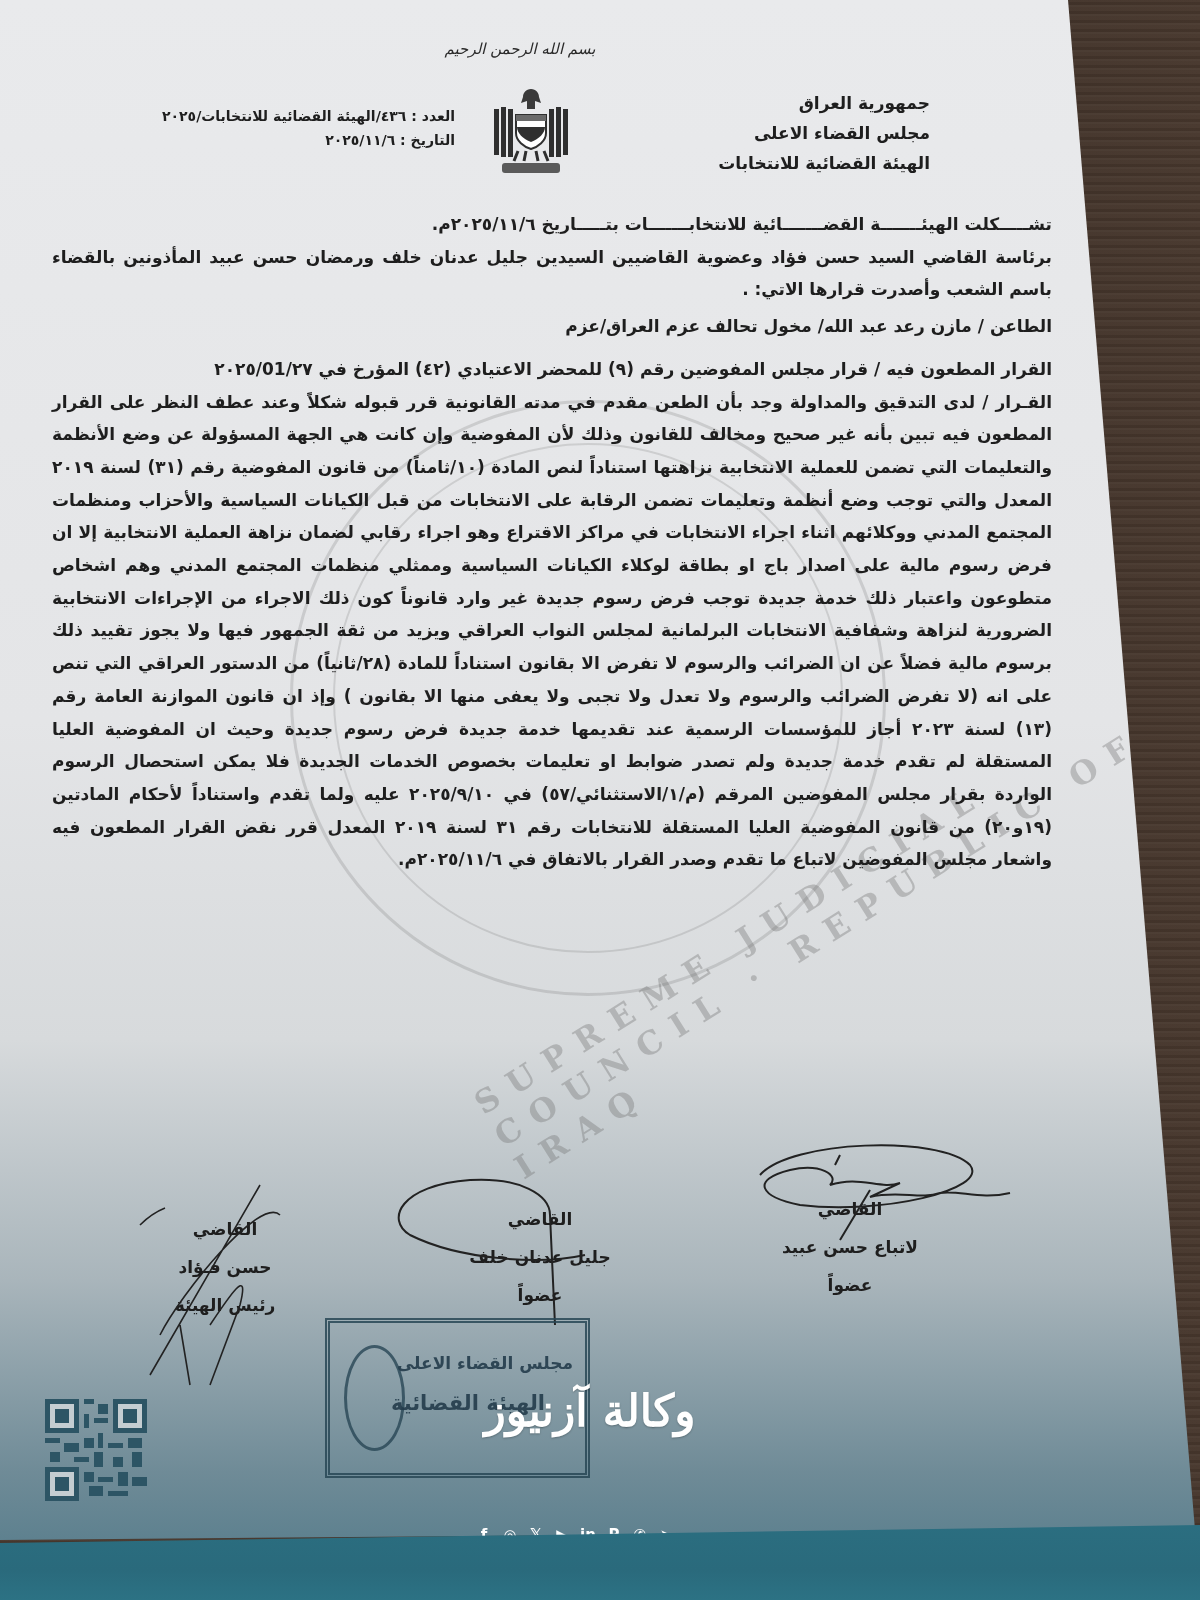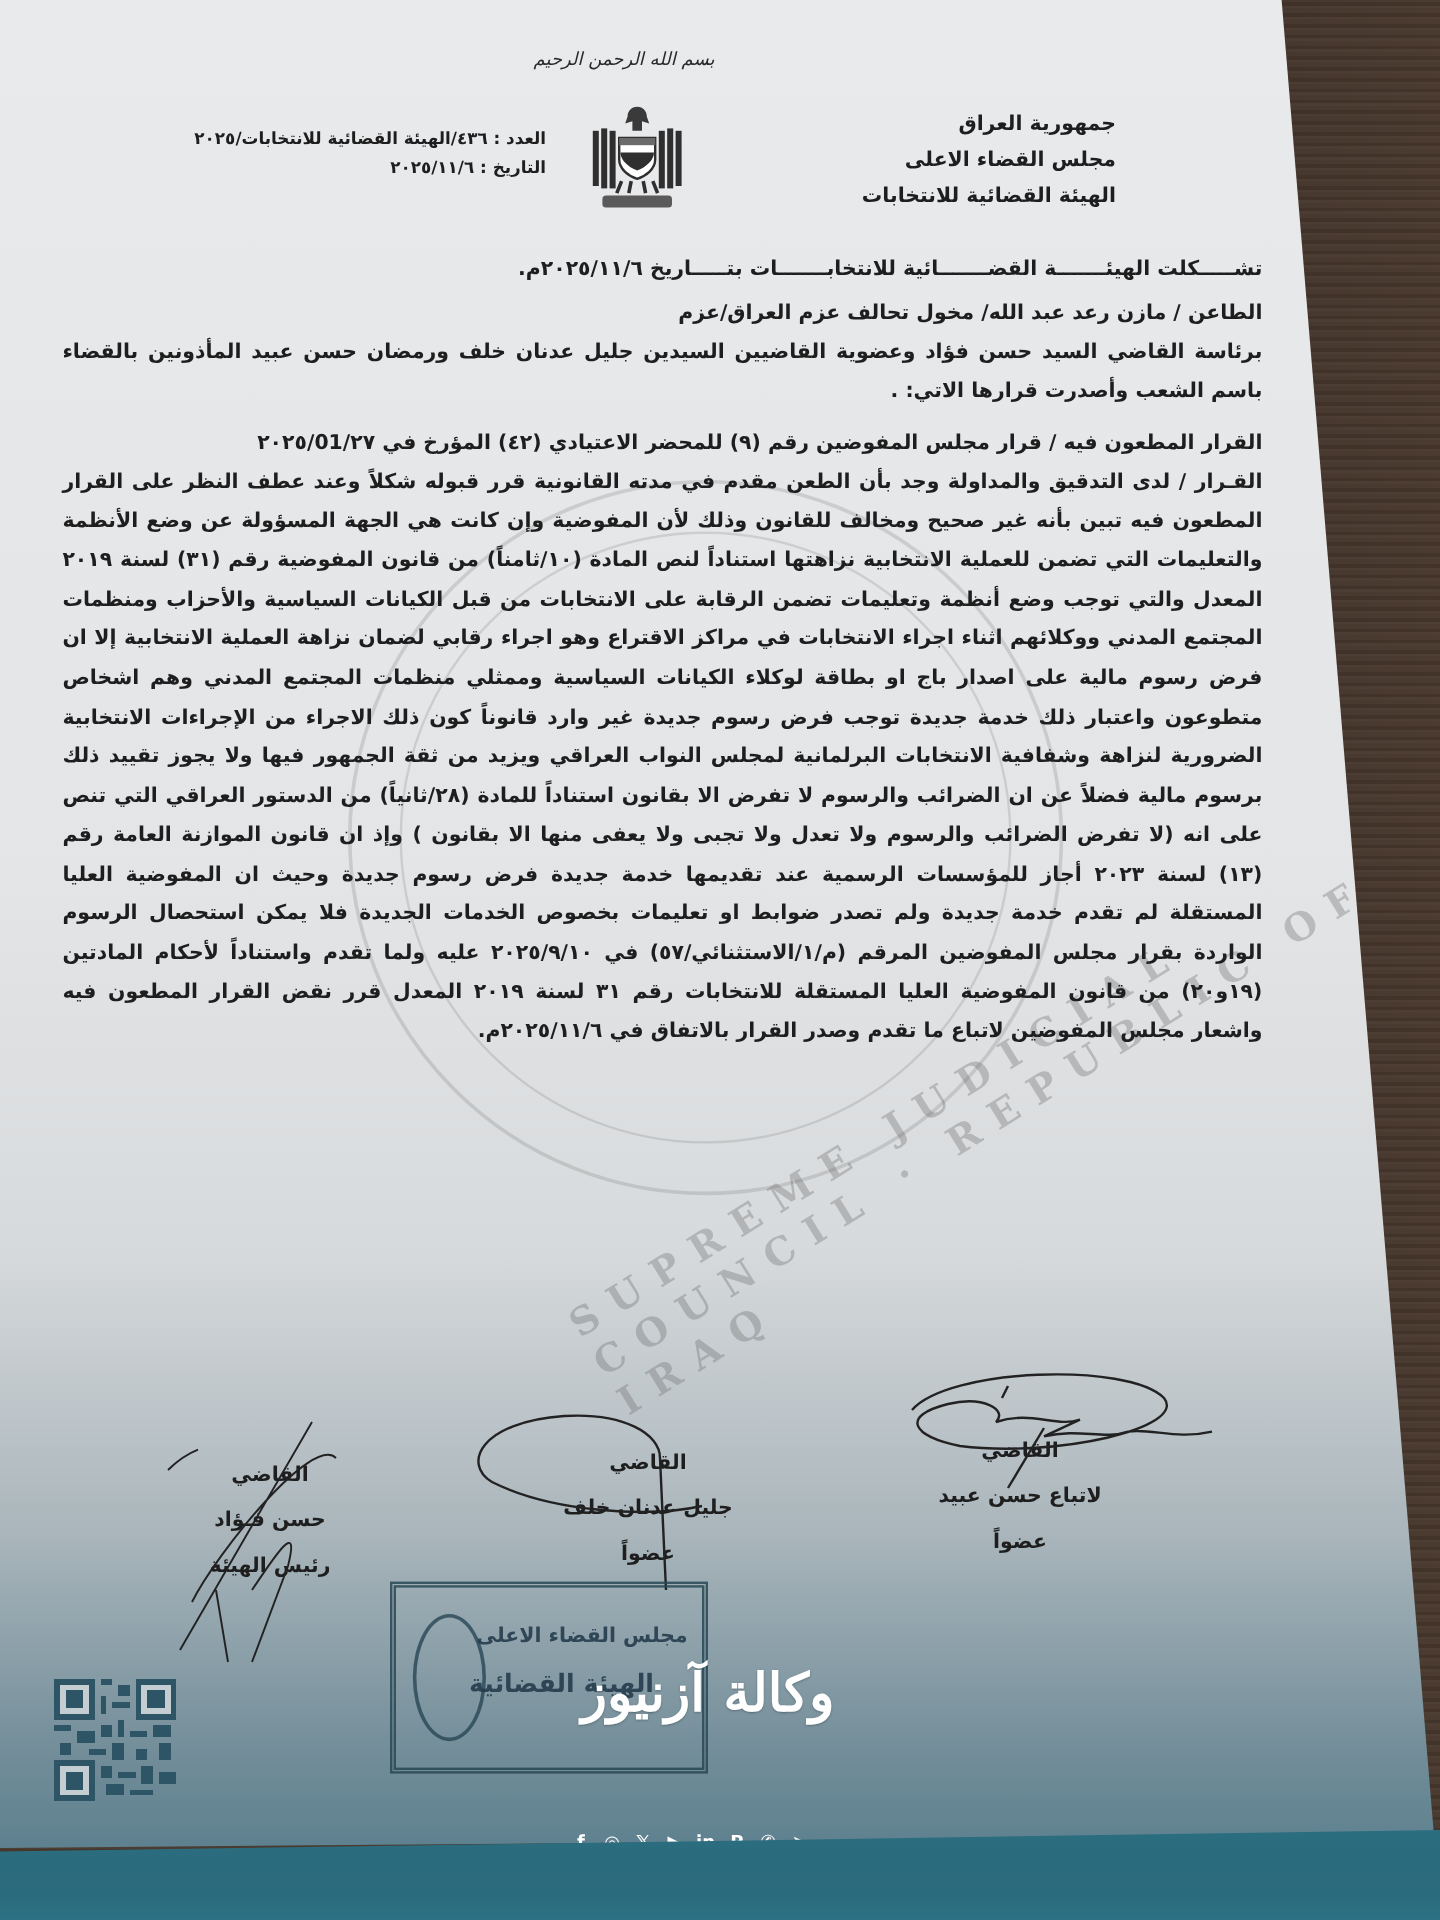--- a/index.html
+++ b/index.html
@@ -109,22 +109,22 @@
       <span>٤٣٦/الهيئة القضائية للانتخابات/٢٠٢٥</span>
     </div>
     <div>
       <span>التاريخ :</span>
       <span>٢٠٢٥/١١/٦</span>
     </div>
   </div>
 
   <div class="body-text">
     <p>تشـــــكلت الهيئـــــــة القضـــــــائية للانتخابـــــــات بتـــــاريخ ٢٠٢٥/١١/٦م.</p>
+    <p>برئاسة القاضي السيد حسن فؤاد وعضوية القاضيين السيدين جليل عدنان خلف ورمضان حسن عبيد المأذونين بالقضاء باسم الشعب وأصدرت قرارها الاتي: .</p>
     <p style="margin-top:4px">الطاعن / مازن رعد عبد الله/ مخول تحالف عزم العراق/عزم</p>
-    <p>برئاسة القاضي السيد حسن فؤاد وعضوية القاضيين السيدين جليل عدنان خلف ورمضان حسن عبيد المأذونين بالقضاء باسم الشعب وأصدرت قرارها الاتي: .</p>
     <div class="gap"></div>
     <p>القرار المطعون فيه / قرار مجلس المفوضين رقم (٩) للمحضر الاعتيادي (٤٢) المؤرخ في ٢٠٢٥/01/٢٧</p>
     <p>القـرار / لدى التدقيق والمداولة وجد بأن الطعن مقدم في مدته القانونية قرر قبوله شكلاً وعند عطف النظر على القرار المطعون فيه تبين بأنه غير صحيح ومخالف للقانون وذلك لأن المفوضية وإن كانت هي الجهة المسؤولة عن وضع الأنظمة والتعليمات التي تضمن للعملية الانتخابية نزاهتها استناداً لنص المادة (١٠/ثامناً) من قانون المفوضية رقم (٣١) لسنة ٢٠١٩ المعدل والتي توجب وضع أنظمة وتعليمات تضمن الرقابة على الانتخابات من قبل الكيانات السياسية والأحزاب ومنظمات المجتمع المدني ووكلائهم اثناء اجراء الانتخابات في مراكز الاقتراع وهو اجراء رقابي لضمان نزاهة العملية الانتخابية إلا ان فرض رسوم مالية على اصدار باج او بطاقة لوكلاء الكيانات السياسية وممثلي منظمات المجتمع المدني وهم اشخاص متطوعون واعتبار ذلك خدمة جديدة توجب فرض رسوم جديدة غير وارد قانوناً كون ذلك الاجراء من الإجراءات الانتخابية الضرورية لنزاهة وشفافية الانتخابات البرلمانية لمجلس النواب العراقي ويزيد من ثقة الجمهور فيها ولا يجوز تقييد ذلك برسوم مالية فضلاً عن ان الضرائب والرسوم لا تفرض الا بقانون استناداً للمادة (٢٨/ثانياً) من الدستور العراقي التي تنص على انه (لا تفرض الضرائب والرسوم ولا تعدل ولا تجبى ولا يعفى منها الا بقانون ) وإذ ان قانون الموازنة العامة رقم (١٣) لسنة ٢٠٢٣ أجاز للمؤسسات الرسمية عند تقديمها خدمة جديدة فرض رسوم جديدة وحيث ان المفوضية العليا المستقلة لم تقدم خدمة جديدة ولم تصدر ضوابط او تعليمات بخصوص الخدمات الجديدة فلا يمكن استحصال الرسوم الواردة بقرار مجلس المفوضين المرقم (م/١/الاستثنائي/٥٧) في ٢٠٢٥/٩/١٠ عليه ولما تقدم واستناداً لأحكام المادتين (١٩و٢٠) من قانون المفوضية العليا المستقلة للانتخابات رقم ٣١ لسنة ٢٠١٩ المعدل قرر نقض القرار المطعون فيه واشعار مجلس المفوضين لاتباع ما تقدم وصدر القرار بالاتفاق في ٢٠٢٥/١١/٦م.</p>
   </div>
 
   <div class="sig sig-3">
     <div>القاضي</div>
     <div>لاتباع حسن عبيد</div>
     <div>عضواً</div>
   </div>

